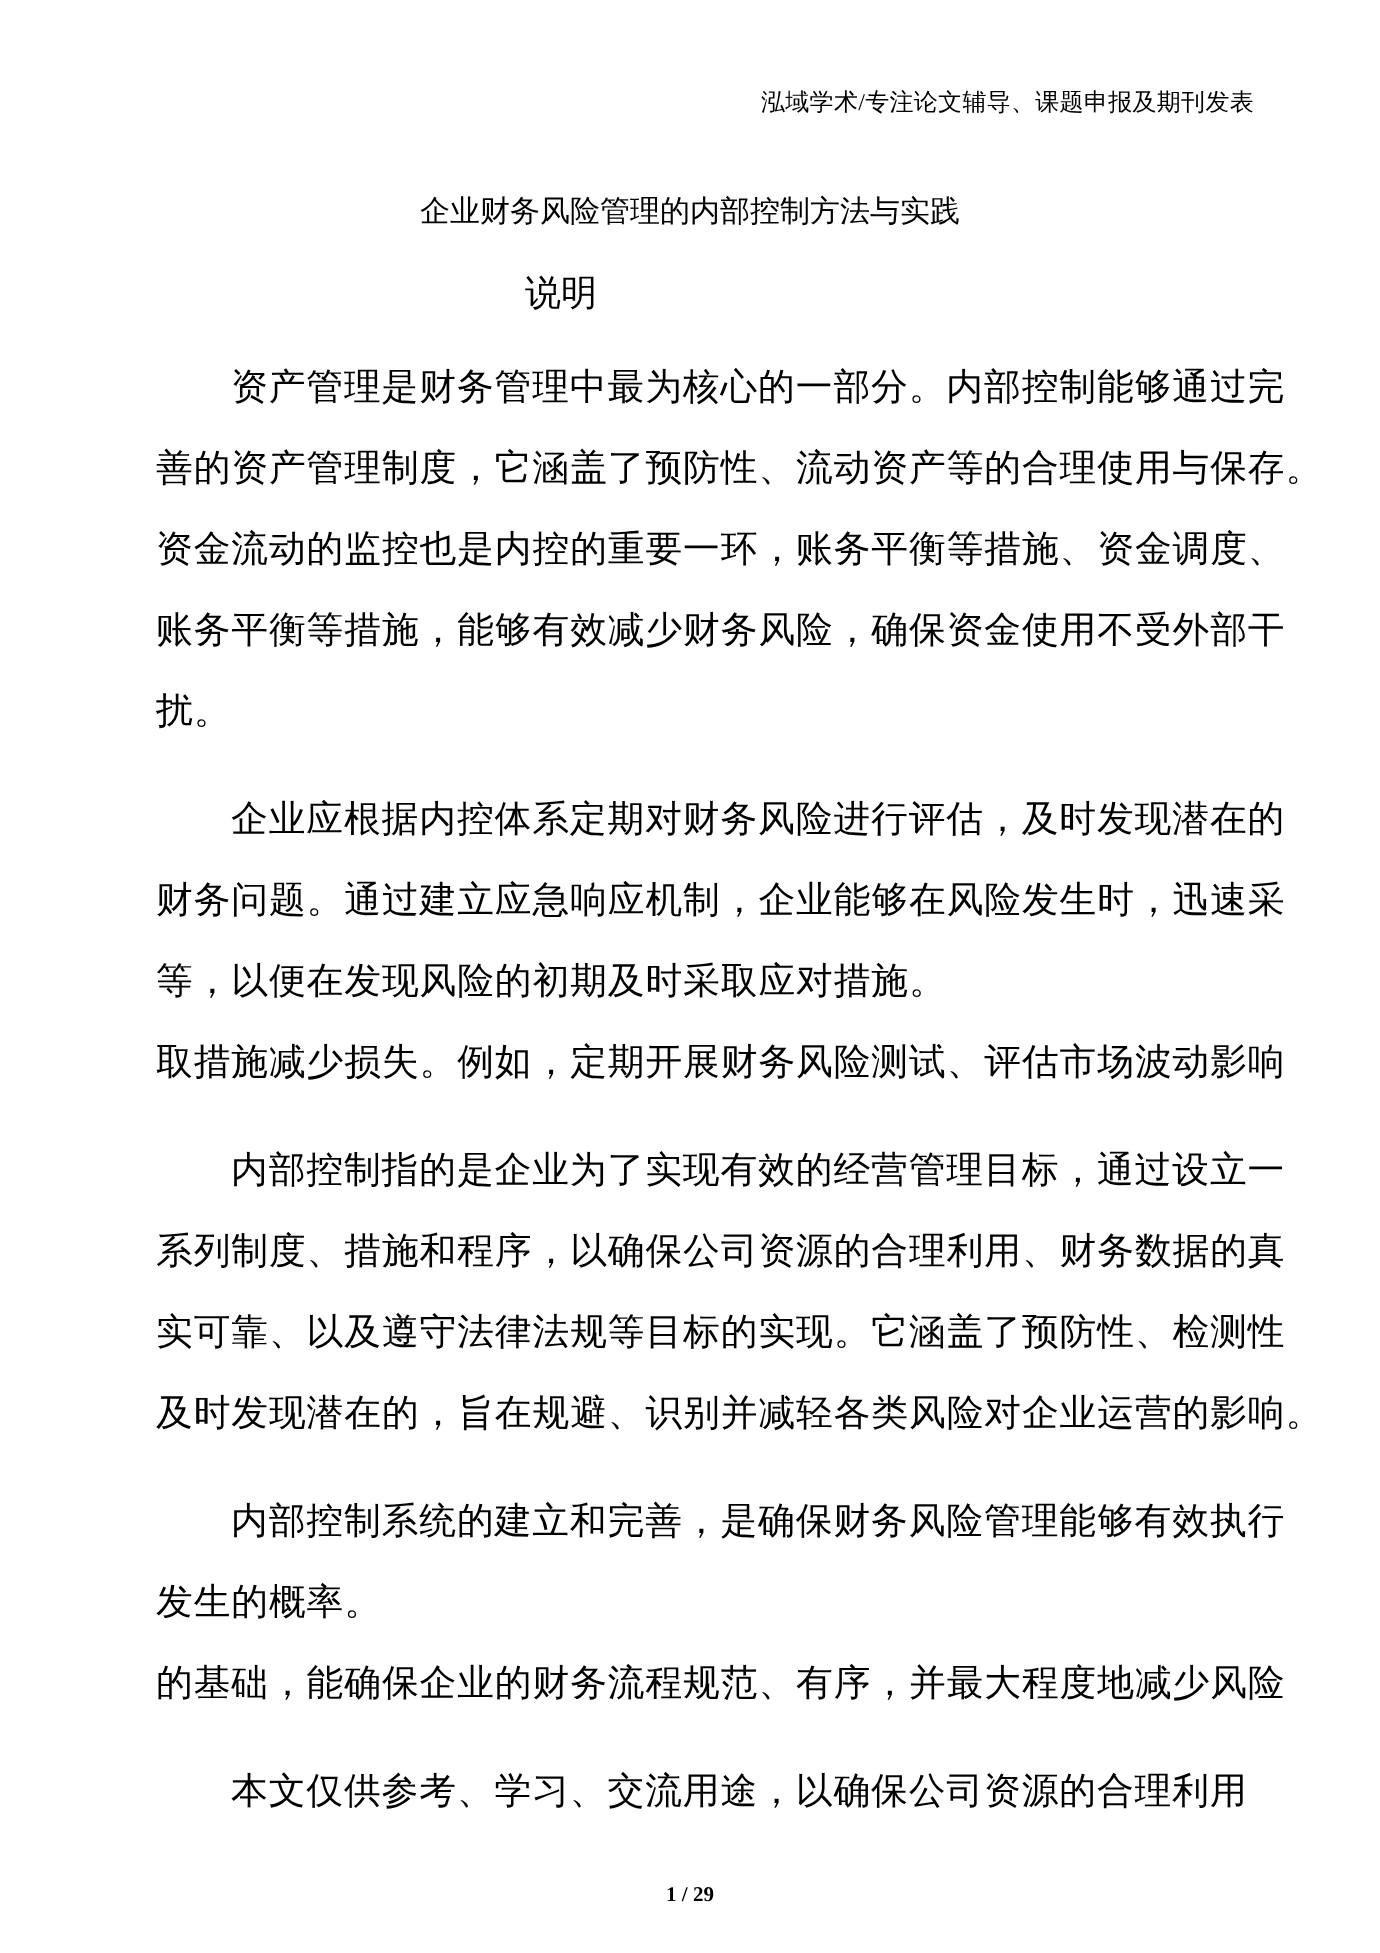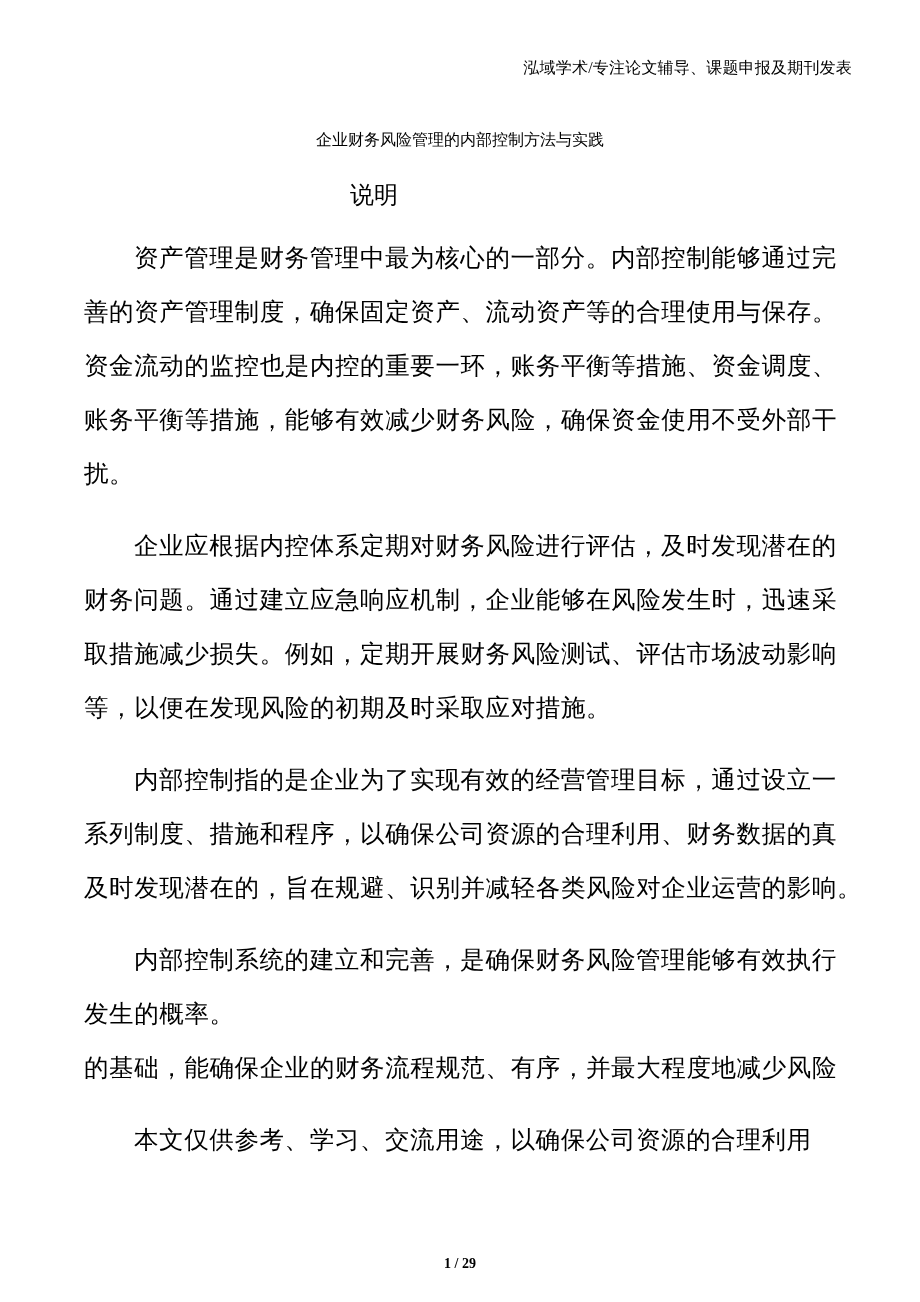--- a/index.html
+++ b/index.html
@@ -11,34 +11,34 @@
       width: 920px;
       height: 1302px;
       position: relative;
       overflow: hidden;
       color: #000000;
       font-family: "DejaVu Serif", "Liberation Serif", serif;
     }
     .header-note {
       position: absolute;
       top: 58px;
-      right: 68px;
+      right: 84px;
       font-family: Liberation Serif, serif;
       font-size: 16px;
       letter-spacing: 0.2px;
       white-space: nowrap;
     }
     .doc-title {
       position: absolute;
       top: 120px;
       left: 0;
       width: 920px;
       text-align: center;
       font-family: "DejaVu Sans", "Liberation Sans", sans-serif;
-      font-size: 16px;
+      font-size: 20px;
       line-height: 40px;
       white-space: nowrap;
     }
     .section-title {
       position: absolute;
       top: 175px;
       left: 0;
       width: 748px;
       text-align: center;
       font-family: "DejaVu Sans", "Liberation Sans", sans-serif;
@@ -54,20 +54,21 @@
     .para {
       margin: 0 0 18px 0;
       font-size: 24.5px;
       line-height: 54px;
       text-indent: 50px;
       letter-spacing: 0.6px;
     }
     .para .line {
       display: block;
       white-space: nowrap;
+      margin-left: 20px;
     }
     .para .line.first { text-indent: 50px; }
     .para .line.rest { text-indent: 0; }
     .page-number {
       position: absolute;
       top: 1256px;
       left: 0;
       width: 920px;
       text-align: center;
       font-family: "Liberation Serif", "DejaVu Serif", serif;
@@ -80,34 +81,35 @@
 
 <div class="header-note">泓域学术/专注论文辅导、课题申报及期刊发表</div>
 
 <div class="doc-title">企业财务风险管理的内部控制方法与实践</div>
 
 <div class="section-title">说明</div>
 
 <div class="body-text">
   <p class="para" style="text-indent:0">
     <span class="line first">资产管理是财务管理中最为核心的一部分。内部控制能够通过完</span>
-    <span class="line rest">善的资产管理制度，确保固定资产、流动资产等的合理使用与保存。</span>
+    <span class="line rest">善的资产管理制度，它涵盖了预防性、流动资产等的合理使用与保存。</span>
     <span class="line rest">资金流动的监控也是内控的重要一环，账务平衡等措施、资金调度、</span>
     <span class="line rest">账务平衡等措施，能够有效减少财务风险，确保资金使用不受外部干</span>
     <span class="line rest">扰。</span>
   </p>
   <p class="para" style="text-indent:0">
     <span class="line first">企业应根据内控体系定期对财务风险进行评估，及时发现潜在的</span>
     <span class="line rest">财务问题。通过建立应急响应机制，企业能够在风险发生时，迅速采</span>
+    <span class="line rest">等，以便在发现风险的初期及时采取应对措施。</span>
     <span class="line rest">取措施减少损失。例如，定期开展财务风险测试、评估市场波动影响</span>
-    <span class="line rest">等，以便在发现风险的初期及时采取应对措施。</span>
   </p>
   <p class="para" style="text-indent:0">
     <span class="line first">内部控制指的是企业为了实现有效的经营管理目标，通过设立一</span>
     <span class="line rest">系列制度、措施和程序，以确保公司资源的合理利用、财务数据的真</span>
+    <span class="line rest">实可靠、以及遵守法律法规等目标的实现。它涵盖了预防性、检测性</span>
     <span class="line rest">及时发现潜在的，旨在规避、识别并减轻各类风险对企业运营的影响。</span>
   </p>
   <p class="para" style="text-indent:0">
     <span class="line first">内部控制系统的建立和完善，是确保财务风险管理能够有效执行</span>
     <span class="line rest">发生的概率。</span>
     <span class="line rest">的基础，能确保企业的财务流程规范、有序，并最大程度地减少风险</span>
   </p>
   <p class="para" style="text-indent:0">
     <span class="line first">本文仅供参考、学习、交流用途，以确保公司资源的合理利用</span>
   </p>

